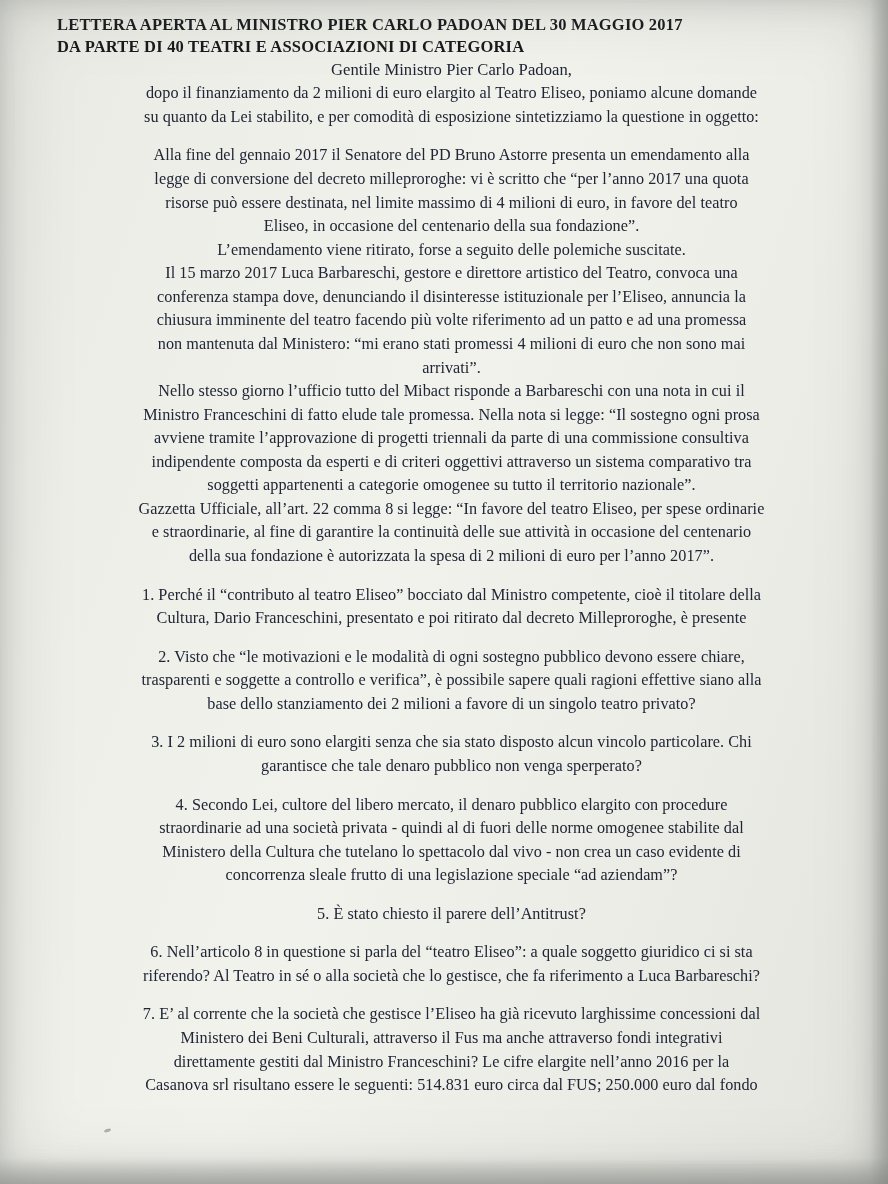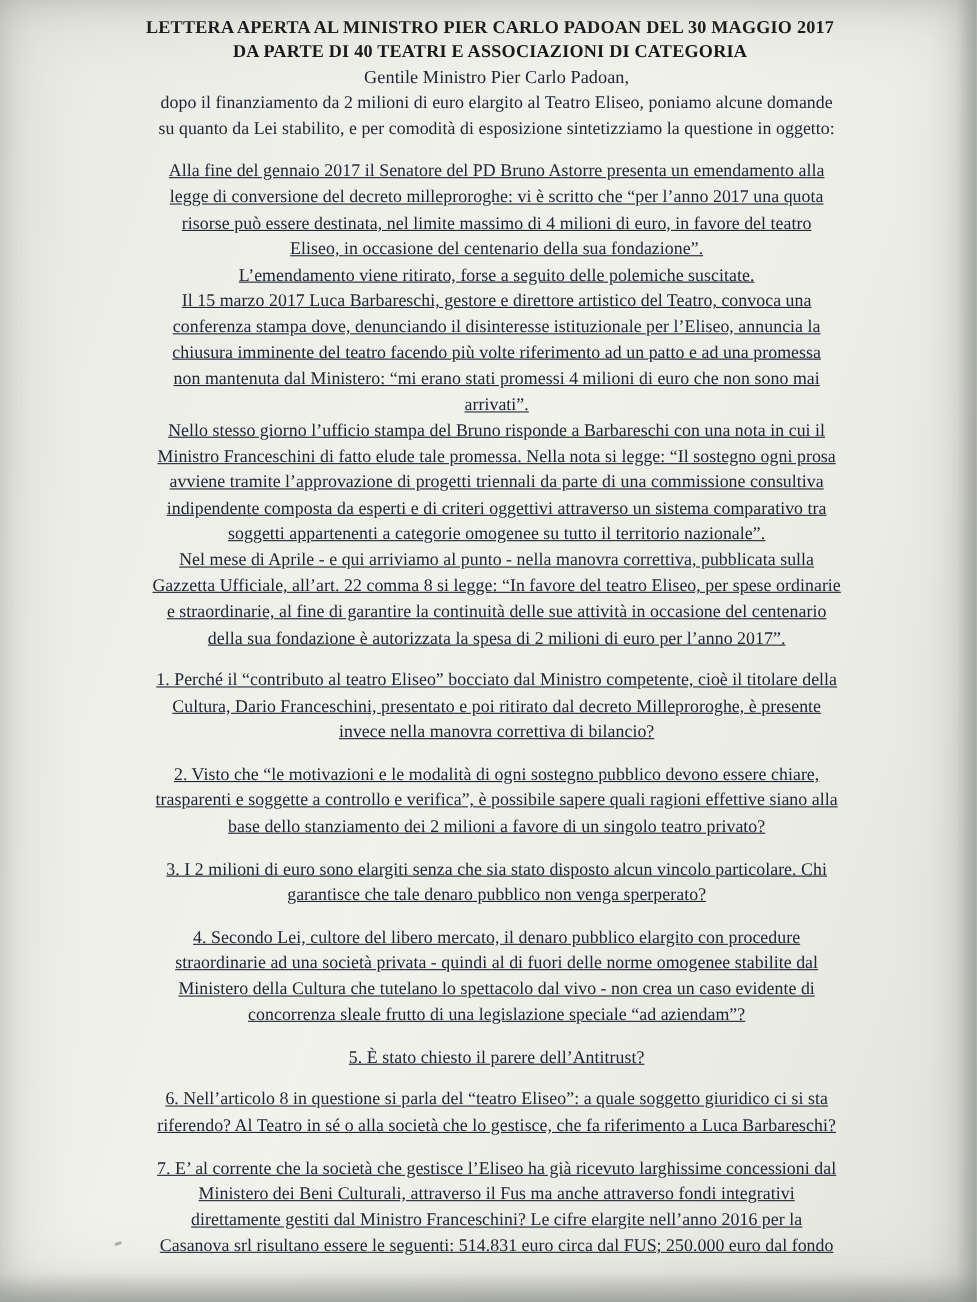--- a/index.html
+++ b/index.html
@@ -32,21 +32,21 @@
     pointer-events: none;
     z-index: 5;
   }
   #sheet {
     position: relative;
     padding: 14px 42px 0 57px;
     box-sizing: border-box;
     z-index: 2;
   }
   .doc-title {
-    text-align: center;
+    text-align: left;
     font-family: "Liberation Serif", serif;
     font-weight: bold;
     font-size: 16.5px;
     letter-spacing: 0.2px;
     color: #16181b;
     line-height: 1.34;
     margin: 0 12px 0 0;
   }
   .title-line {
     display: block;
@@ -58,21 +58,20 @@
     line-height: 1.455;
     text-align: center;
     letter-spacing: 0.05px;
   }
   .para {
     margin: 0;
     color: #202636;
   }
   .para.gap {
     margin-top: 15px;
-    text-decoration: underline;
   }
   .salutation {
     margin: 0;
     color: #202636;
     font-size: 16.6px;
   }
   .line {
     display: block;
   }
   
@@ -129,35 +128,33 @@
         <span class="line">Alla fine del gennaio 2017 il Senatore del PD Bruno Astorre presenta un emendamento alla</span>
         <span class="line">legge di conversione del decreto milleproroghe: vi è scritto che “per l’anno 2017 una quota</span>
         <span class="line">risorse può essere destinata, nel limite massimo di 4 milioni di euro, in favore del teatro</span>
         <span class="line">Eliseo, in occasione del centenario della sua fondazione”.</span>
         <span class="line">L’emendamento viene ritirato, forse a seguito delle polemiche suscitate.</span>
         <span class="line">Il 15 marzo 2017 Luca Barbareschi, gestore e direttore artistico del Teatro, convoca una</span>
         <span class="line">conferenza stampa dove, denunciando il disinteresse istituzionale per l’Eliseo, annuncia la</span>
         <span class="line">chiusura imminente del teatro facendo più volte riferimento ad un patto e ad una promessa</span>
         <span class="line">non mantenuta dal Ministero: “mi erano stati promessi 4 milioni di euro che non sono mai</span>
         <span class="line">arrivati”.</span>
-        <span class="line">Nello stesso giorno l’ufficio stampa del Bruno risponde a Barbareschi con una nota in cui il</span>
+        <span class="line">Nello stesso giorno l’ufficio tutto del Mibact risponde a Barbareschi con una nota in cui il</span>
         <span class="line">Ministro Franceschini di fatto elude tale promessa. Nella nota si legge: “Il sostegno ogni prosa</span>
         <span class="line">avviene tramite l’approvazione di progetti triennali da parte di una commissione consultiva</span>
         <span class="line">indipendente composta da esperti e di criteri oggettivi attraverso un sistema comparativo tra</span>
         <span class="line">soggetti appartenenti a categorie omogenee su tutto il territorio nazionale”.</span>
-        <span class="line">Nel mese di Aprile - e qui arriviamo al punto - nella manovra correttiva, pubblicata sulla</span>
         <span class="line">Gazzetta Ufficiale, all’art. 22 comma 8 si legge: “In favore del teatro Eliseo, per spese ordinarie</span>
         <span class="line">e straordinarie, al fine di garantire la continuità delle sue attività in occasione del centenario</span>
         <span class="line">della sua fondazione è autorizzata la spesa di 2 milioni di euro per l’anno 2017”.</span>
       </p>
 
       <p class="para gap">
         <span class="line">1. Perché il “contributo al teatro Eliseo” bocciato dal Ministro competente, cioè il titolare della</span>
         <span class="line">Cultura, Dario Franceschini, presentato e poi ritirato dal decreto Milleproroghe, è presente</span>
-        <span class="line">invece nella manovra correttiva di bilancio?</span>
       </p>
 
       <p class="para gap">
         <span class="line">2. Visto che “le motivazioni e le modalità di ogni sostegno pubblico devono essere chiare,</span>
         <span class="line">trasparenti e soggette a controllo e verifica”, è possibile sapere quali ragioni effettive siano alla</span>
         <span class="line">base dello stanziamento dei 2 milioni a favore di un singolo teatro privato?</span>
       </p>
 
       <p class="para gap">
         <span class="line">3. I 2 milioni di euro sono elargiti senza che sia stato disposto alcun vincolo particolare. Chi</span>

